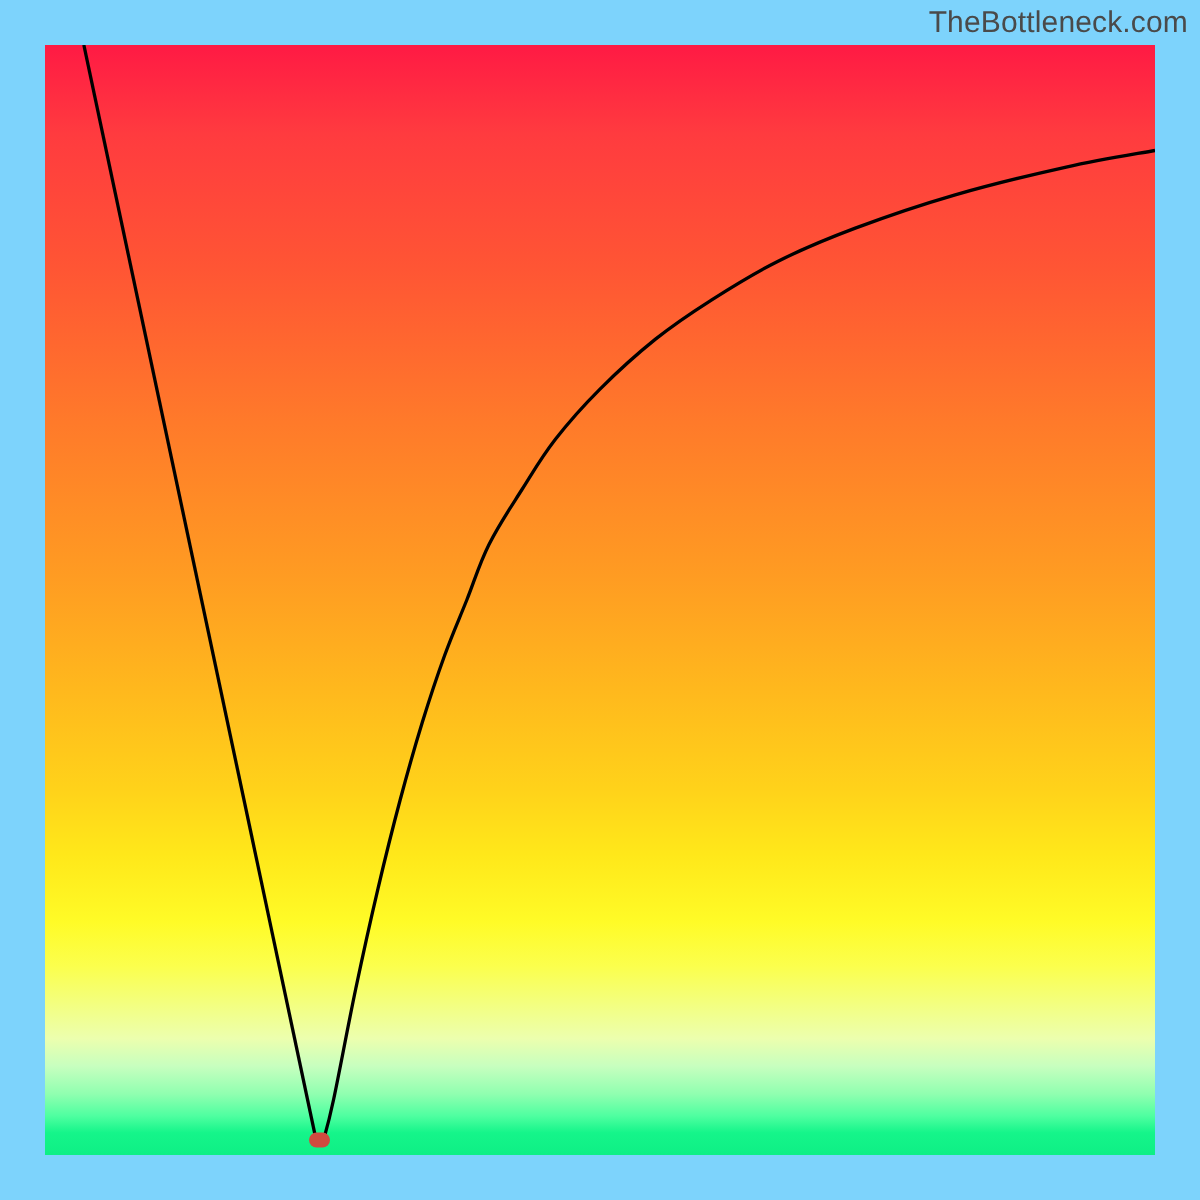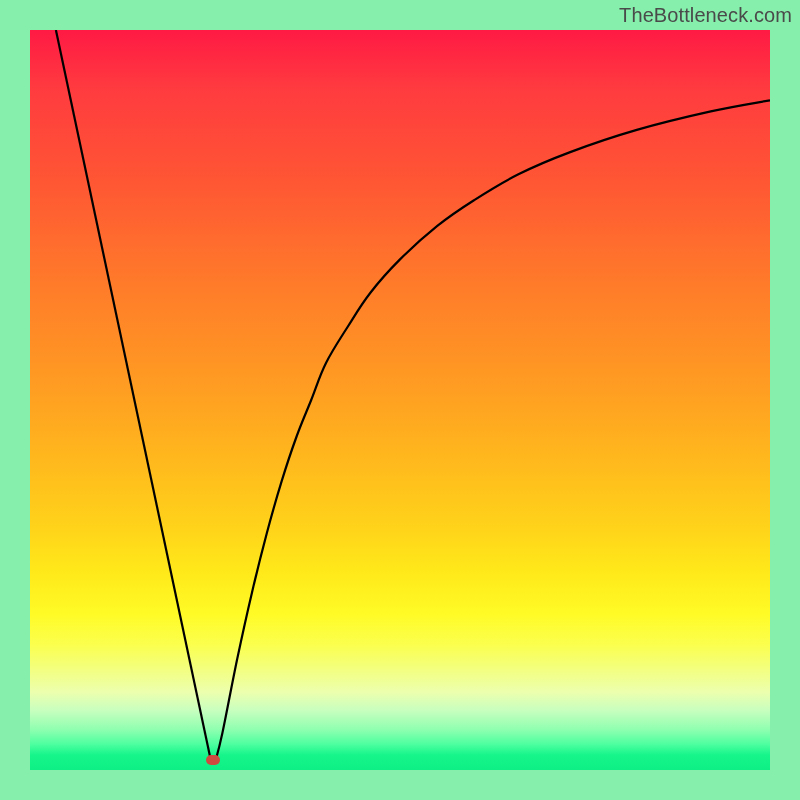--- a/index.html
+++ b/index.html
@@ -8,21 +8,21 @@
     width: 800px;
     height: 800px;
     background: #ffffff;
     font-family: Arial, Helvetica, sans-serif;
     overflow: hidden;
   }
   .frame {
     position: relative;
     width: 800px;
     height: 800px;
-    background: #86efac;
+    background: #7dd3fc;
     box-sizing: border-box;
   }
   .plot-area {
     position: absolute;
     left: 30px;
     top: 30px;
     width: 740px;
     height: 740px;
     
     background:

